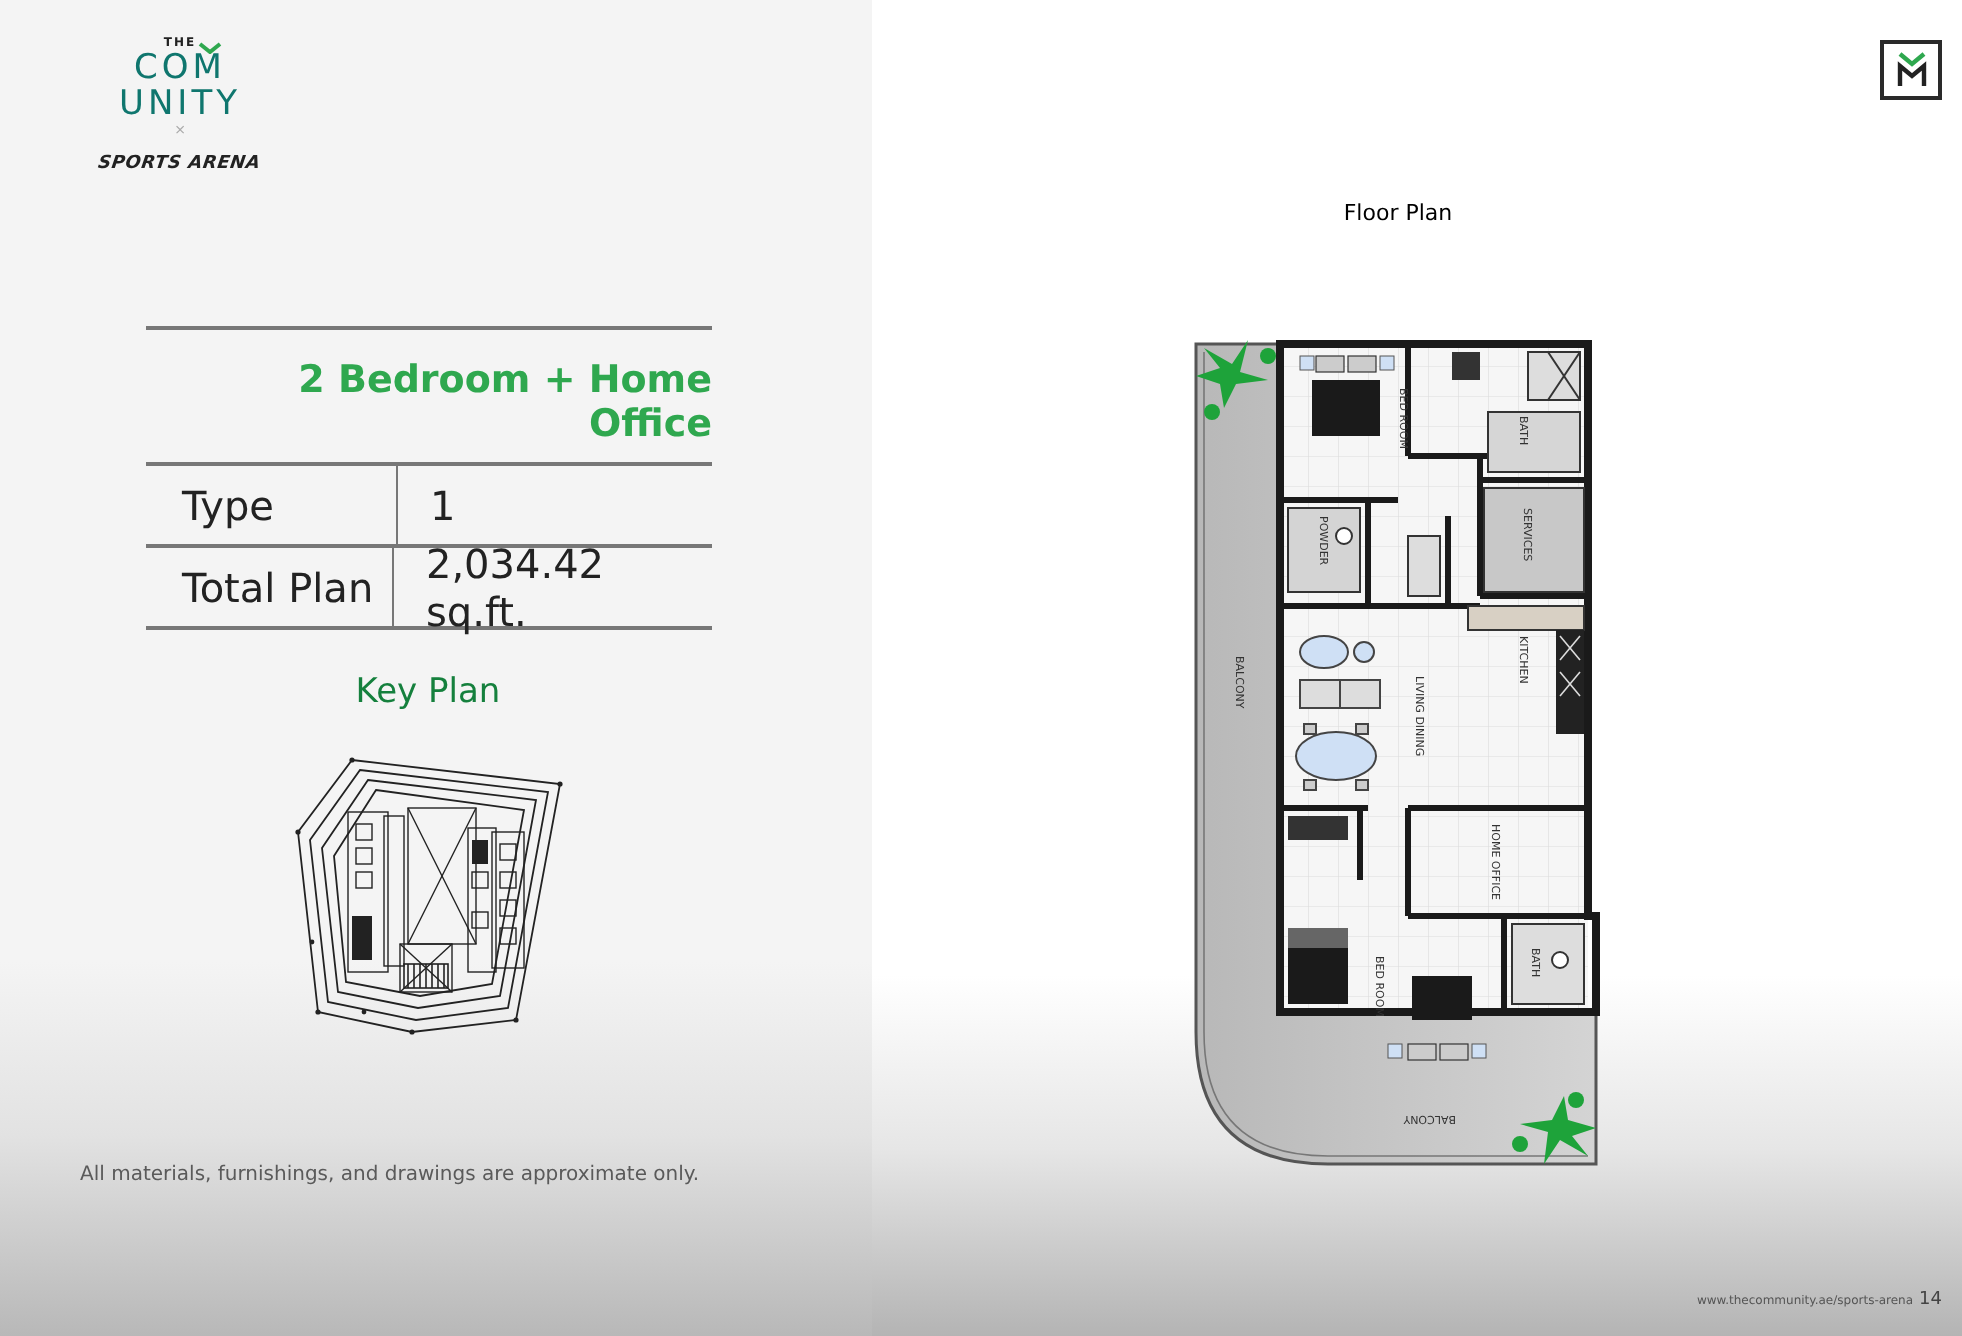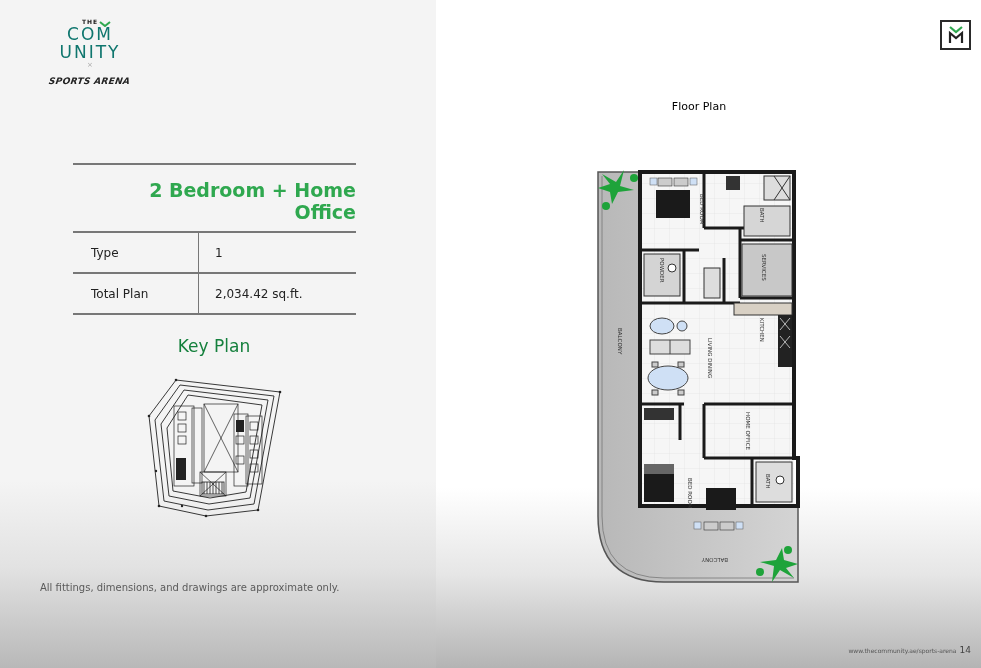--- a/index.html
+++ b/index.html
@@ -24,21 +24,21 @@
   .logo-x { font-size: 7px; color: #aaa; line-height: 8px; }
   .logo-sub { font-size: 9px; font-weight: bold; font-style: italic; color: #222; letter-spacing: 0.3px; transform: skewX(-8deg); display: inline-block; }
 
   
   .brand-badge { position: absolute; right: 10px; top: 20px; width: 31px; height: 30px; border: 2px solid #2a2a2a; background: #fff; display: flex; align-items: center; justify-content: center; }
 
   
   .spec { position: absolute; left: 73px; top: 163px; width: 283px; }
   .spec .rule-top { border-top: 2px solid #777; }
   .spec-title { color: #2fa84f; font-weight: bold; font-size: 19px; padding: 14px 0 8px 18px; border-bottom: 2px solid #777; letter-spacing: 0; text-align: right; }
-  .spec-row { display: flex; height: 41px; border-bottom: 2px solid #777; align-items: center; font-size: 12px; color: #222; }
+  .spec-row { display: flex; height: 41px; border-bottom: 2px solid #777; align-items: center; font-size: 20px; color: #222; }
   .spec-row .k { width: 126px; padding-left: 18px; height: 100%; display: flex; align-items: center; border-right: 1px solid #777; }
   .spec-row .v { padding-left: 16px; }
 
   .keyplan-title { position: absolute; left: 134px; top: 336px; width: 160px; text-align: center; font-size: 17px; color: #15803d; }
   .keyplan { position: absolute; left: 146px; top: 376px; width: 140px; height: 145px; }
 
   .disclaimer { position: absolute; left: 40px; top: 580px; width: 380px; font-size: 10px; line-height: 16.7px; color: #5a5a5a; }
 
   .floorplan-title { position: absolute; left: 636px; top: 100px; width: 126px; text-align: center; font-size: 11px; color: #000000; }
   .floorplan { position: absolute; left: 594px; top: 168px; width: 212px; height: 420px; }
@@ -132,21 +132,21 @@
       <line x1="61" y1="106" x2="61" y2="118"></line>
     <line x1="64" y1="106" x2="64" y2="118"></line>
       <line x1="67" y1="106" x2="67" y2="118"></line>
     <line x1="70" y1="106" x2="70" y2="118"></line>
       <line x1="73" y1="106" x2="73" y2="118"></line>
     <line x1="76" y1="106" x2="76" y2="118"></line>
   </g>
 </svg>
 
 <div class="disclaimer">
-  <div>All fittings, dimensions, and drawings are approximate only.</div>
+  <div>All materials, furnishings, and drawings are approximate only.</div>
 </div>
 
 <div class="floorplan-title">Floor Plan</div>
 <svg class="floorplan" viewBox="0 0 212 420">
   <defs>
     <pattern id="grid" width="15" height="15" patternUnits="userSpaceOnUse">
       <rect width="15" height="15" fill="#f6f6f6"></rect>
       <path d="M15 0 L0 0 0 15" fill="none" stroke="#dcdcdc" stroke-width="0.6"></path>
     </pattern>
     <linearGradient id="balc" x1="0" x2="1">

